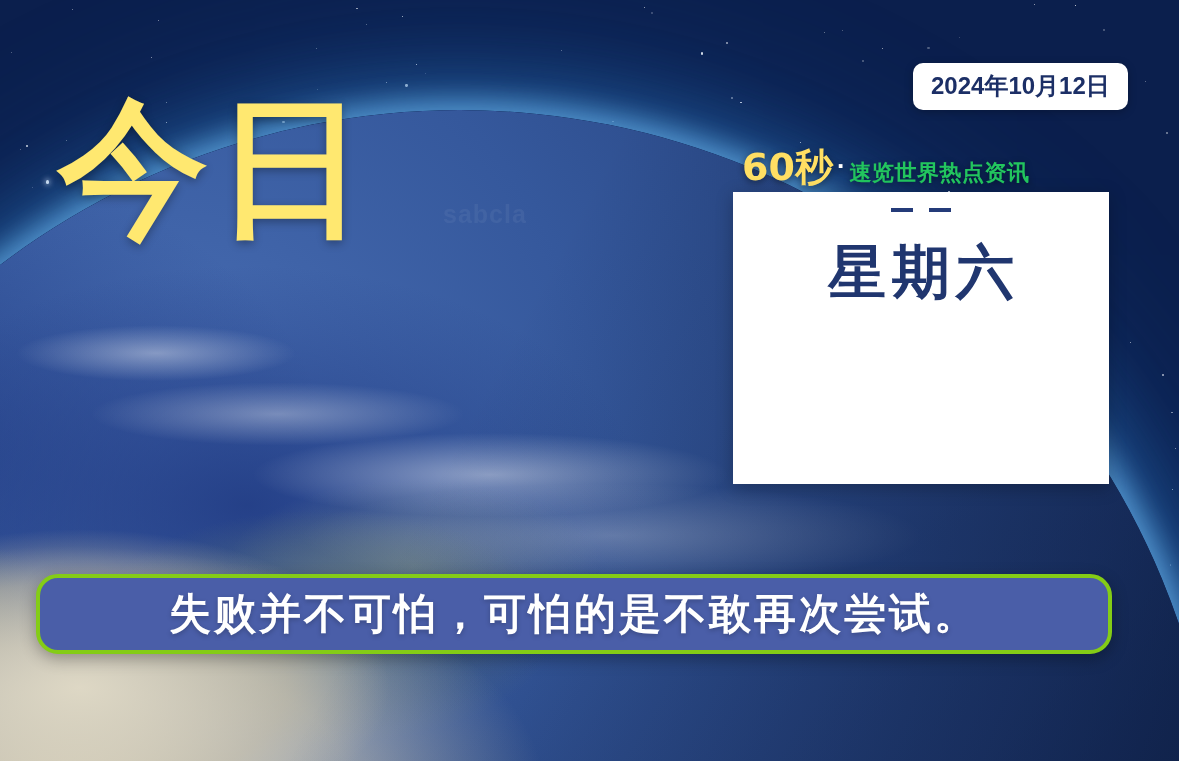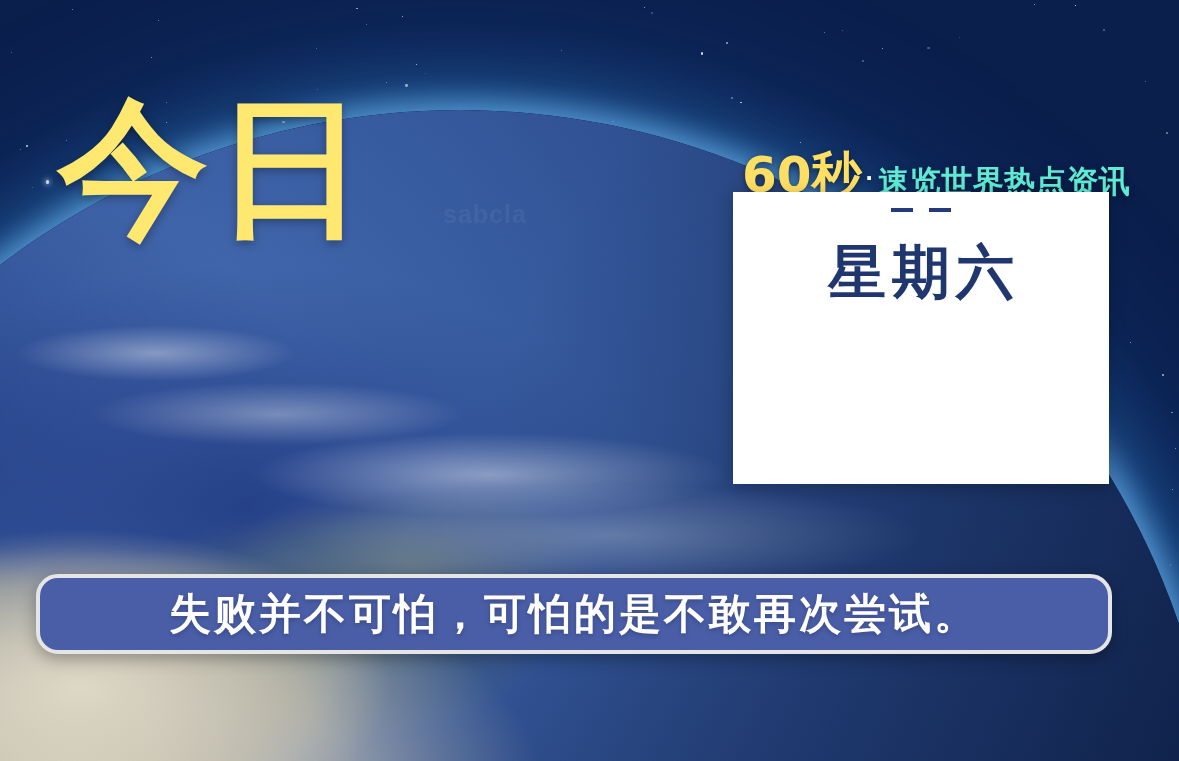--- a/index.html
+++ b/index.html
@@ -127,34 +127,34 @@
 
   
   .tagline {
     position:absolute;
     left:742px; top:142px;
     white-space:nowrap;
     font-weight:bold;
     text-shadow:0 2px 7px rgba(0,0,0,0.45);
   }
   .tagline .sec {
-    font-size:50px;
+    font-size:38px;
     color:#ffdf63;
     letter-spacing:0px;
     font-family:"DejaVu Sans","Liberation Sans",sans-serif;
   }
   .tagline .dot {
     font-size:26px;
     color:#ffffff;
     padding:0 4px;
     position:relative; top:-5px;
   }
   .tagline .desc {
-    font-size:31px;
-    color:#5eead4;
+    font-size:22px;
+    color:#22c55e;
     letter-spacing:0.5px;
   }
 
   
   .date-card {
     position:absolute;
     left:733px; top:192px;
     width:376px; height:292px;
     background:#ffffff;
     box-shadow:0 4px 16px rgba(0,0,0,0.25);
@@ -195,21 +195,21 @@
     color:#20366f;
     text-indent:8px;
   }
 
   
   .quote-bar {
     position:absolute;
     left:36px; top:574px;
     width:1076px; height:80px;
     background:#4a5ea8;
-    border:4px solid #e5e5e5;
+    border:4px solid #84cc16;
     border-radius:22px;
     display:flex;
     align-items:center;
     justify-content:center;
     box-shadow:0 5px 16px rgba(0,0,0,0.3);
   }
   .quote-text {
     color:#ffffff;
     font-size:42px;
     font-weight:bold;
@@ -386,20 +386,21 @@
     <div class="earth-shadow"></div>
     <div class="earth-limb"></div>
   </div>
 
   <div class="watermark">sabcla</div>
 
   <div class="headline">
     <span class="ln1">今日</span>
   </div>
 
+  <div class="date-badge">2024年10月12日</div>
 
   <div class="tagline">
     <span class="sec">60秒</span><span class="dot">·</span><span class="desc">速览世界热点资讯</span>
   </div>
 
   <div class="date-card">
     <div class="issue">
       <span class="dash"></span>
       <span class="dash"></span>
     </div>

